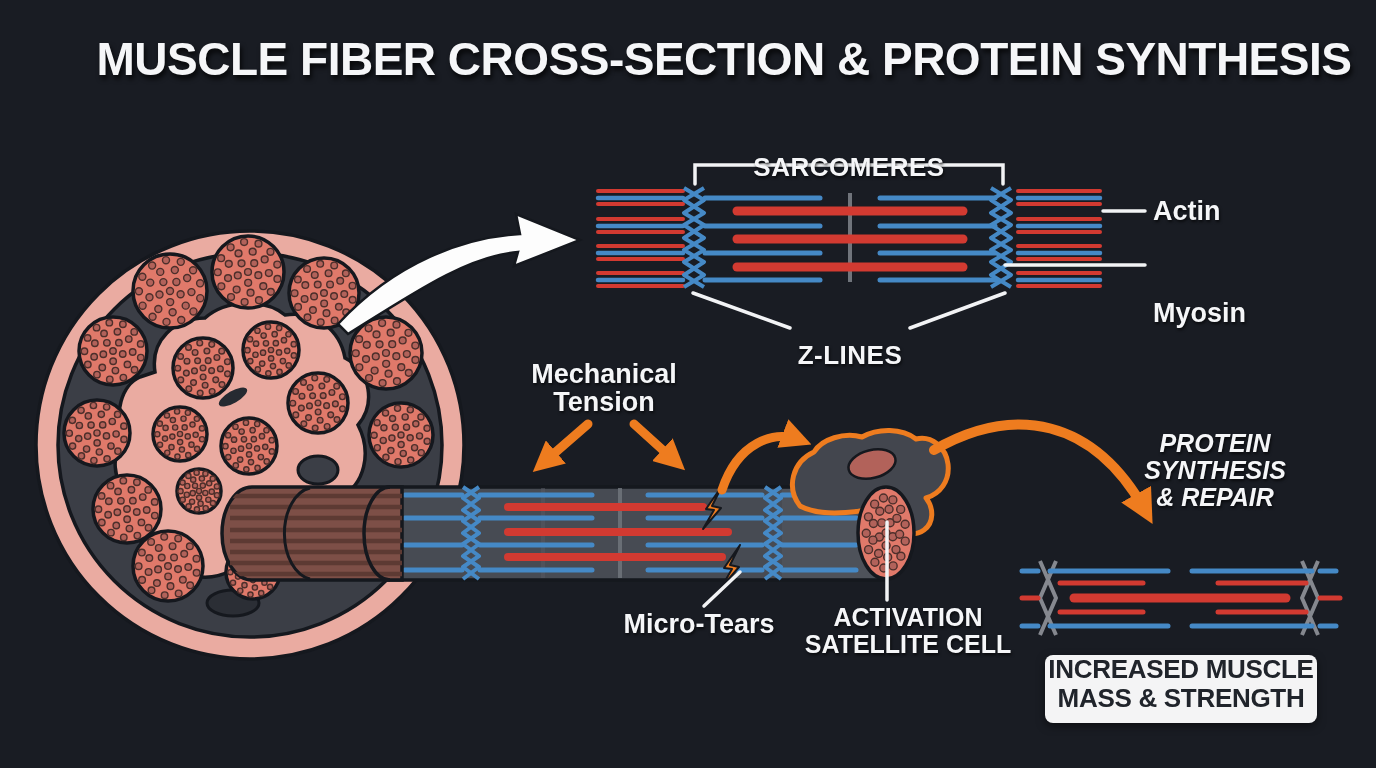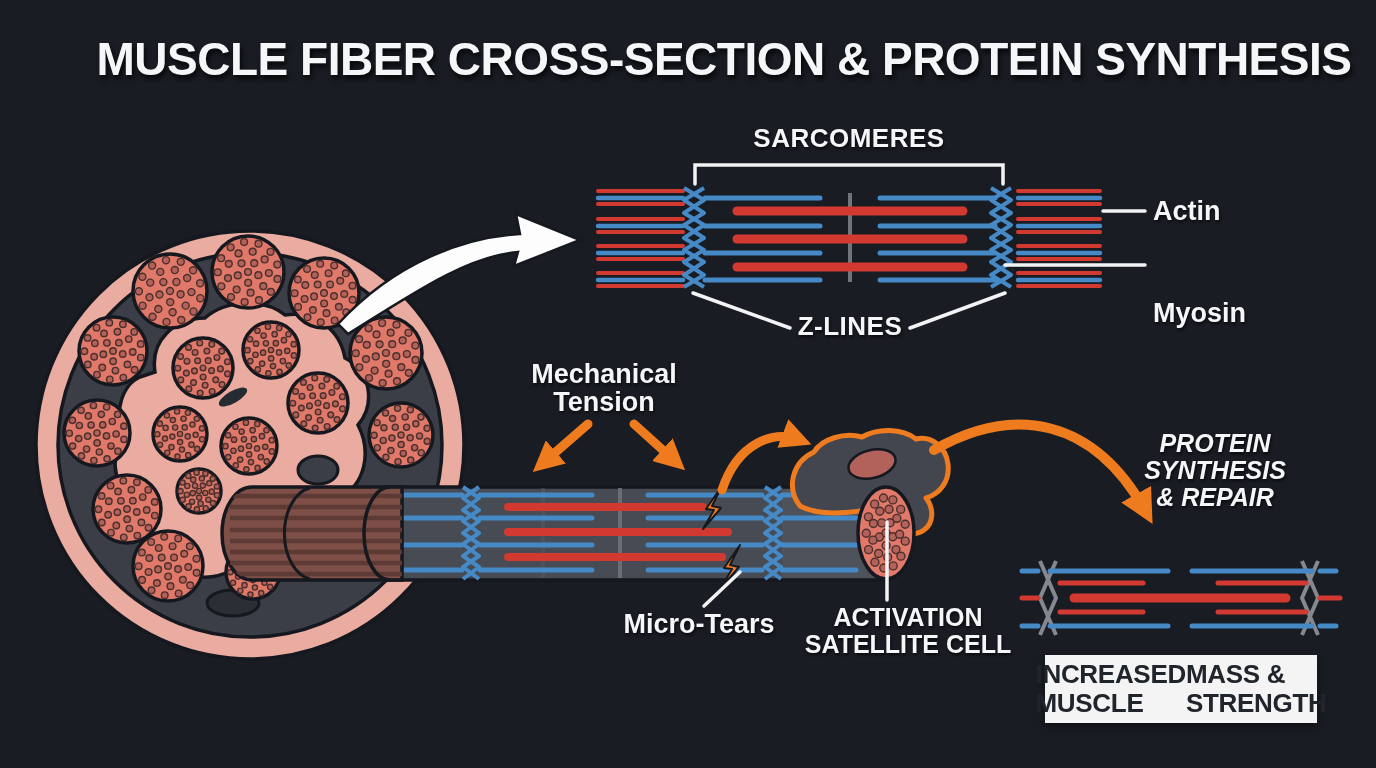--- a/index.html
+++ b/index.html
@@ -4,28 +4,28 @@
 <style>
   html,body{margin:0;padding:0;background:#0d0f13;}
   #stage{position:relative;width:1376px;height:768px;overflow:hidden;
          background:var(--background,#191c23);
          font-family:"Liberation Sans",sans-serif;}
   #gfx{position:absolute;left:0;top:0;}
   .lbl{position:absolute;color:var(--label-white,#f5f6f8);font-weight:700;
        text-align:center;transform:translate(-50%,-50%);white-space:nowrap;
        text-shadow:1px 2px 3px rgba(0,0,0,.65);}
   .title{font-size:46px;letter-spacing:-.5px;text-shadow:2px 4px 5px rgba(0,0,0,.75);margin-left:36px;}
-  .h26{font-size:26px;letter-spacing:.5px;}
+  .h26{font-size:26px;letter-spacing:.5px;margin-top:29px;}
   .h27{font-size:27px;}
   .h25{font-size:25px;line-height:27px;}
   .left-anchor{transform:translate(0,-50%);text-align:left;}
   .two-line{line-height:28px;}
   .outcome{position:absolute;left:1045px;top:655px;width:272px;height:68px;
-       background:var(--box-bg,#f4f4f5);border-radius:0;display:flex;
-       flex-direction:row;align-items:center;justify-content:center;
+       background:var(--box-bg,#f4f4f5);border-radius:8px;display:flex;
+       flex-direction:column;align-items:center;
        box-shadow:0 3px 8px rgba(0,0,0,.5);}
   .outcome div{color:var(--box-text,#20242b);font-size:26px;font-weight:700;
        line-height:29px;letter-spacing:-.3px;}
   
   .oln{stroke:var(--outline-dark,#15181e);}
   .ring{fill:var(--connective-pink,#eaaba1);}
   .matrix{fill:var(--matrix-gray,#3b3e46);}
   .fasc{fill:var(--fascicle-salmon,#e0796a);stroke:var(--outline-dark,#15181e);stroke-width:3.5;}
   .dot{fill:var(--fascicle-dot,#b2625a);stroke:#4d2f2b;stroke-width:1.4;}
   .actin{stroke:var(--actin-blue,#4589c6);fill:none;stroke-linecap:round;}

